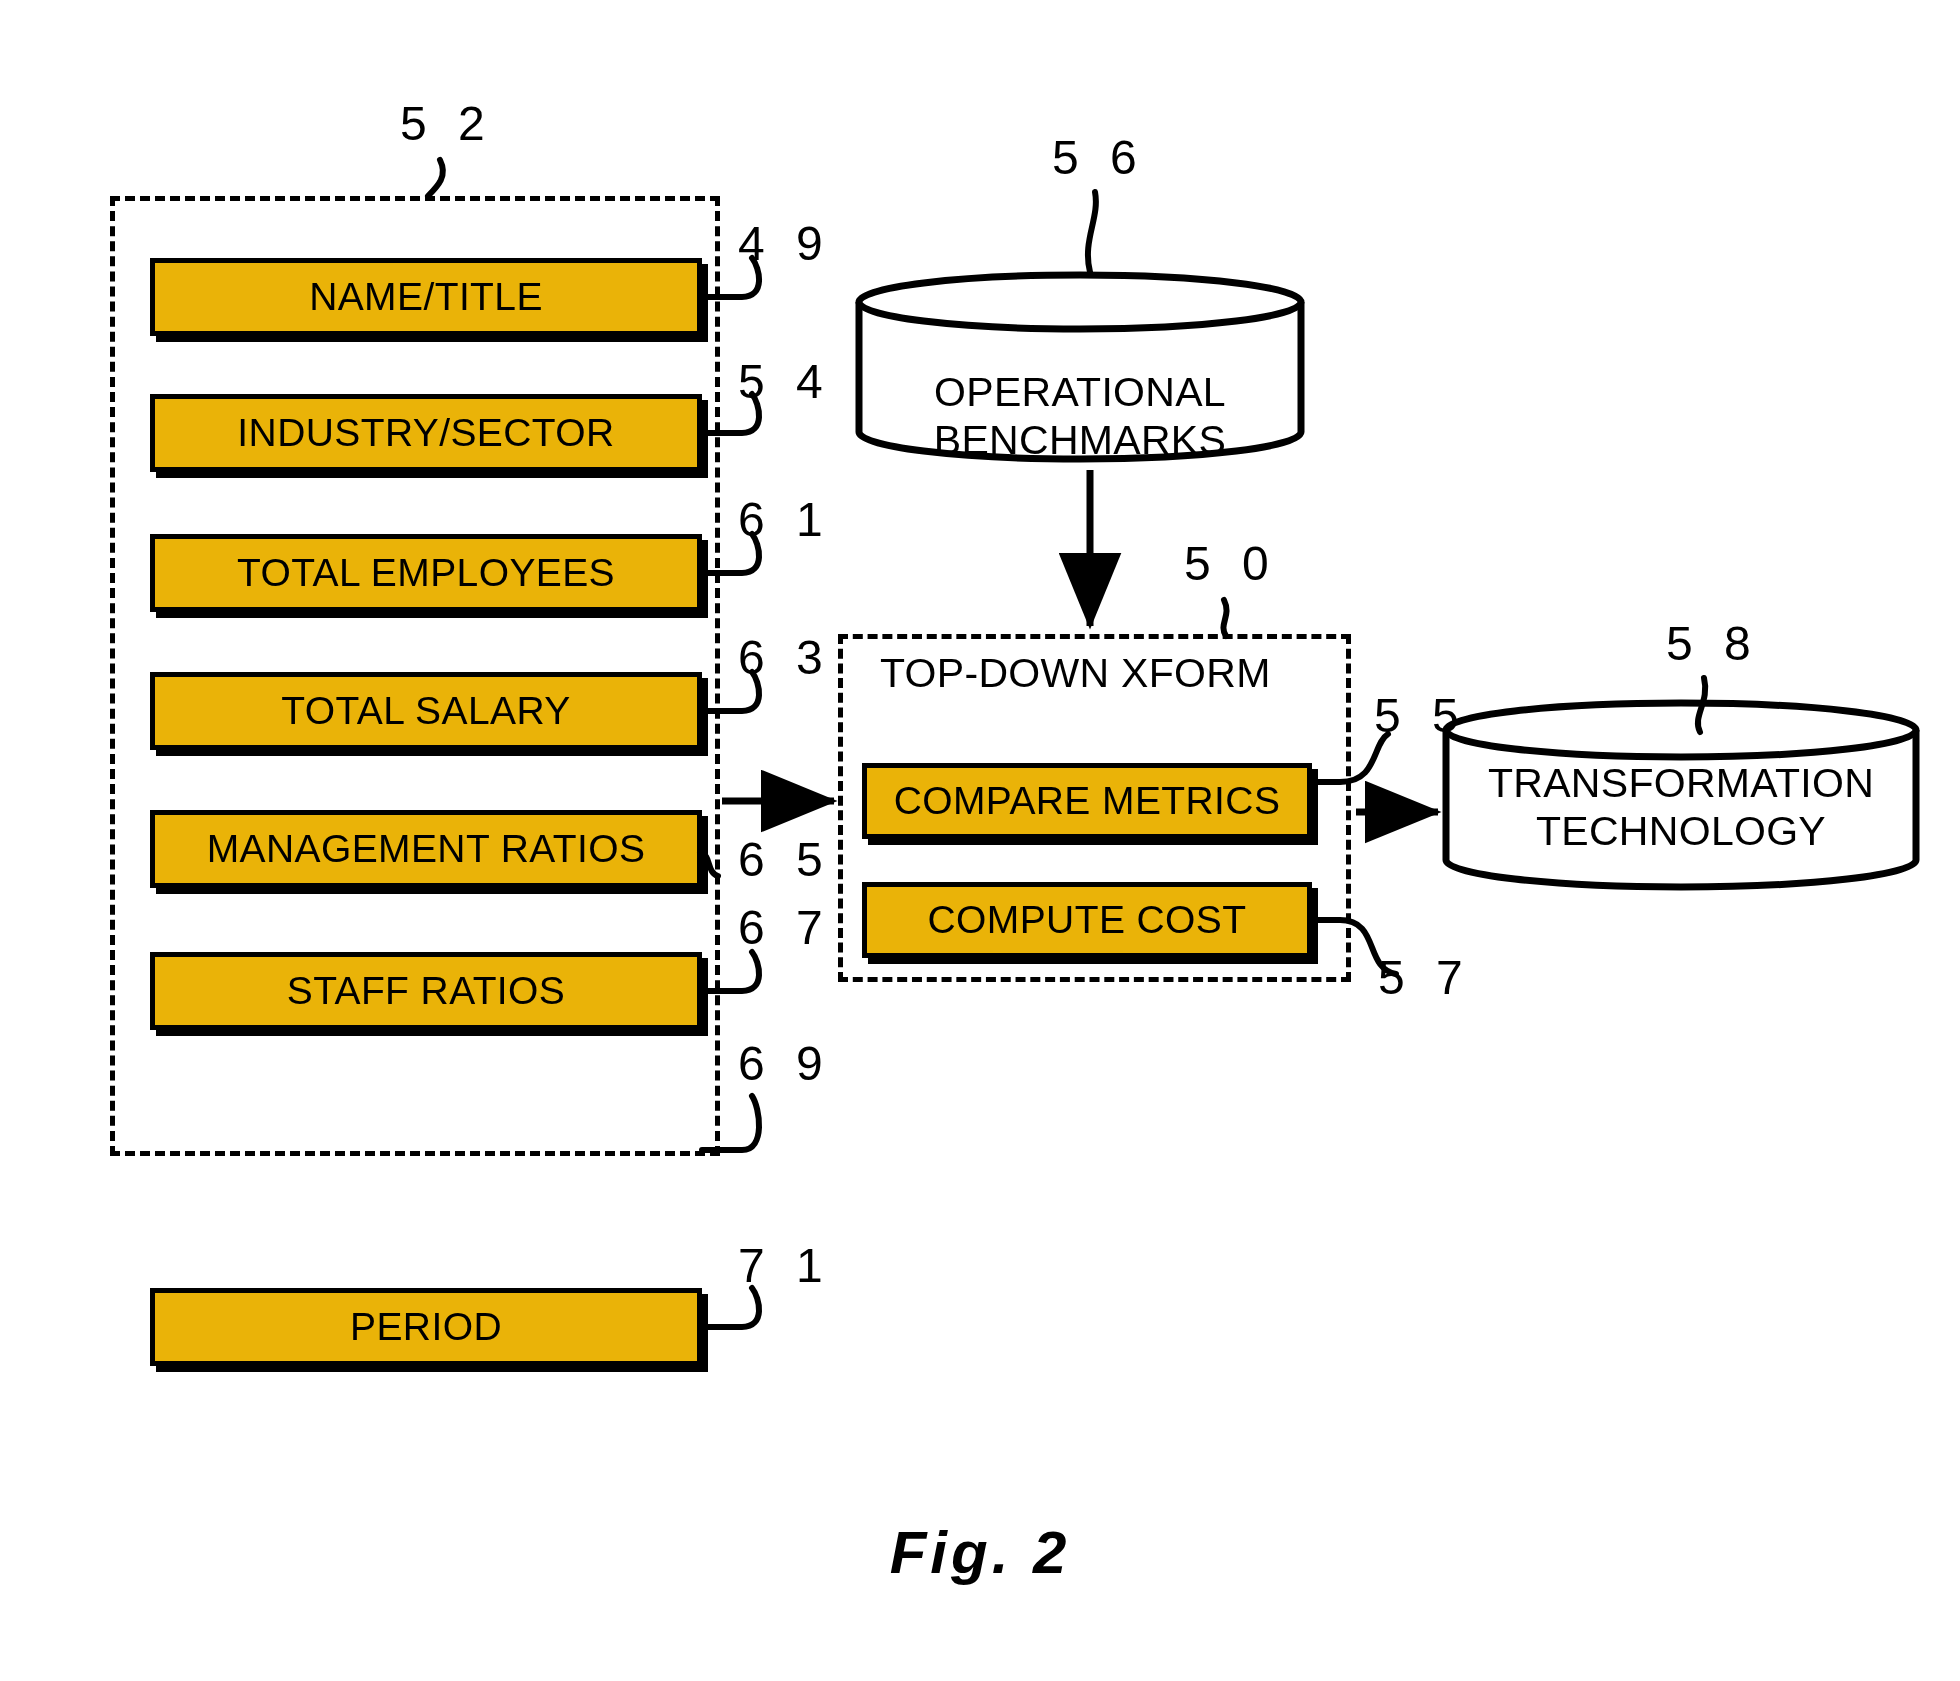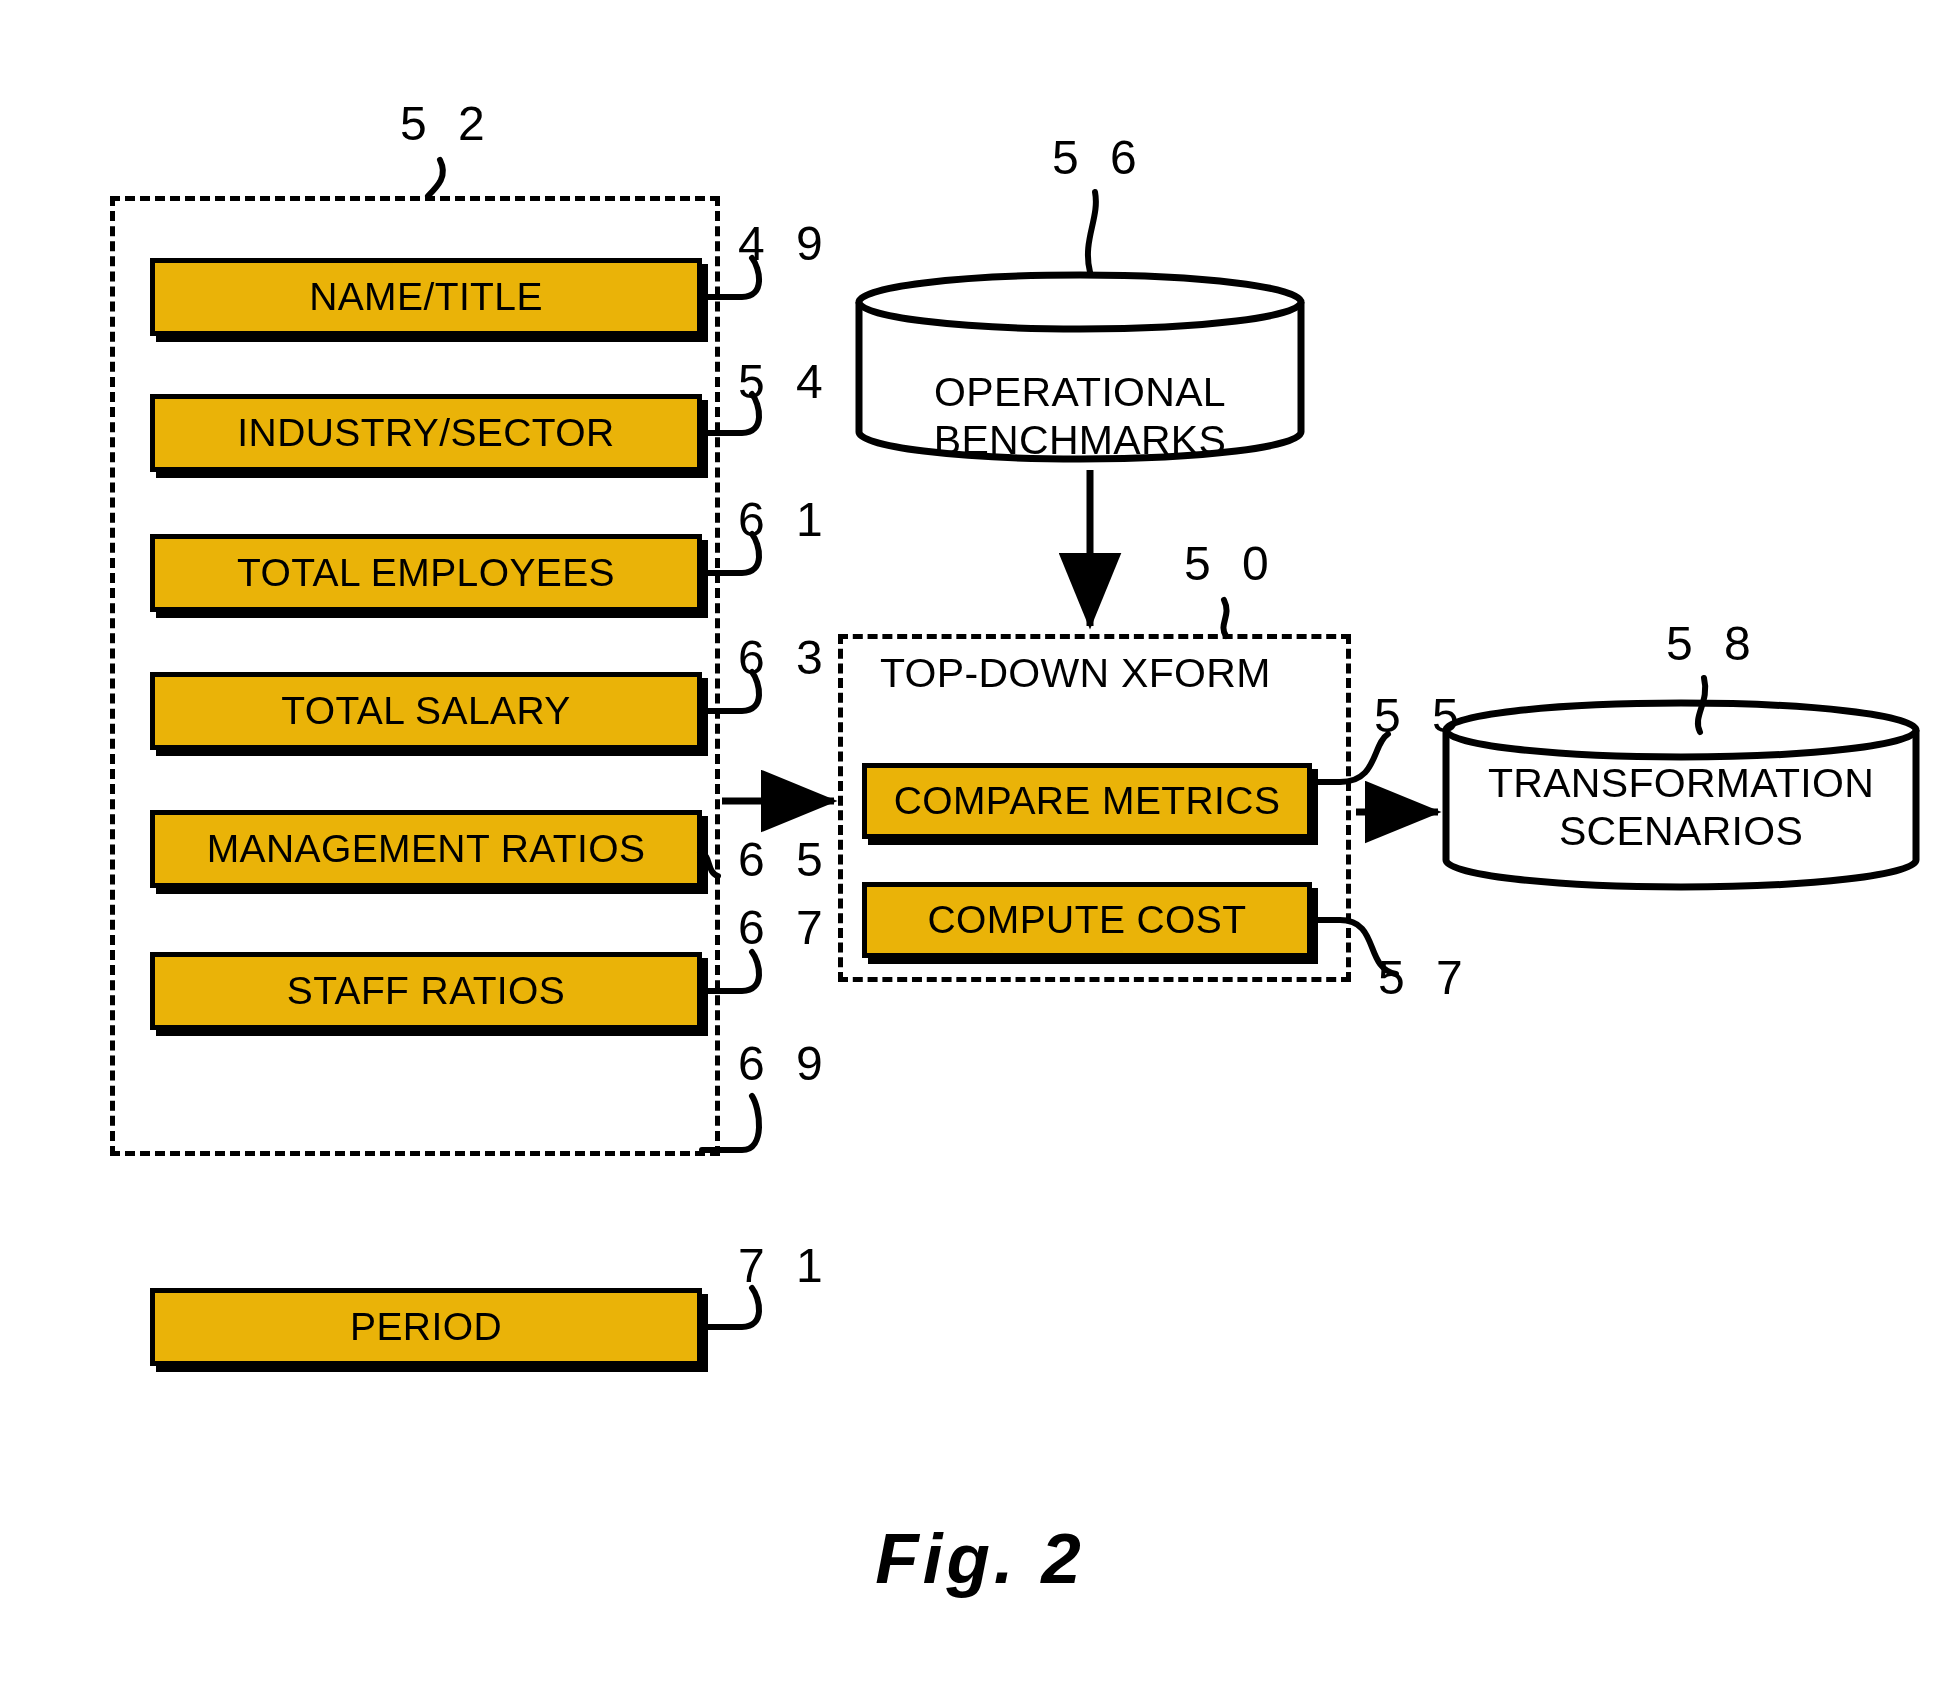--- a/index.html
+++ b/index.html
@@ -131,21 +131,21 @@
   
   #figure-caption {
     position: absolute;
     left: 0;
     top: 1518px;
     width: 1960px;
     text-align: center;
     font-family: "Liberation Sans", sans-serif;
     font-style: italic;
     font-weight: bold;
-    font-size: 71px;
+    font-size: 60px;
     letter-spacing: 4px;
   }
 </style>
 </head>
 <body>
 
 <div id="figure-root">
 
   <div id="input-group-box" class="dashed-box"></div>
 
@@ -186,21 +186,21 @@
 
   <div id="cyl-transformation-scenarios" class="cylinder">
     <svg width="478" height="190" viewBox="0 0 478 190">
       <path d="M 4 30 L 4 160" fill="none" stroke="#000" stroke-width="7"></path>
       <path d="M 474 30 L 474 160" fill="none" stroke="#000" stroke-width="7"></path>
       <ellipse cx="239" cy="30" rx="235" ry="27" fill="#fff" stroke="#000" stroke-width="7"></ellipse>
       <path d="M 4 160 A 235 27 0 0 0 474 160" fill="none" stroke="#000" stroke-width="7"></path>
     </svg>
     <div class="cyl-label">
       <div>TRANSFORMATION</div>
-      <div>SCENARIOS</div>
+      <div>TECHNOLOGY</div>
     </div>
   </div>
 
   <div id="xform-group-box" class="dashed-box"></div>
   <div id="xform-title">TOP-DOWN XFORM</div>
 
   <div id="box-compare-metrics" class="solid-box">
     <span>COMPARE METRICS</span>
   </div>
   <div id="box-compute-cost" class="solid-box">

